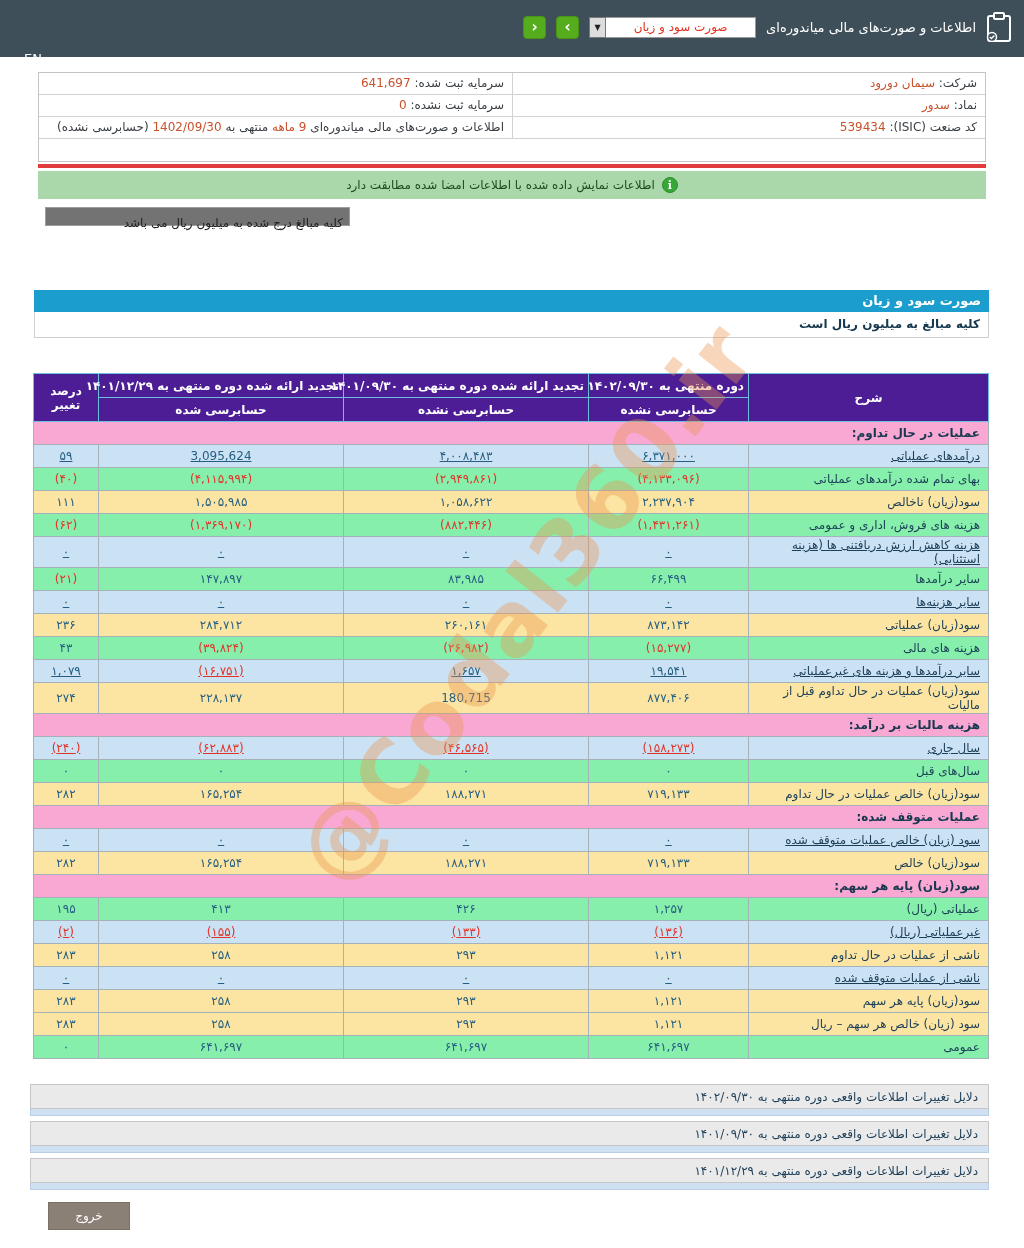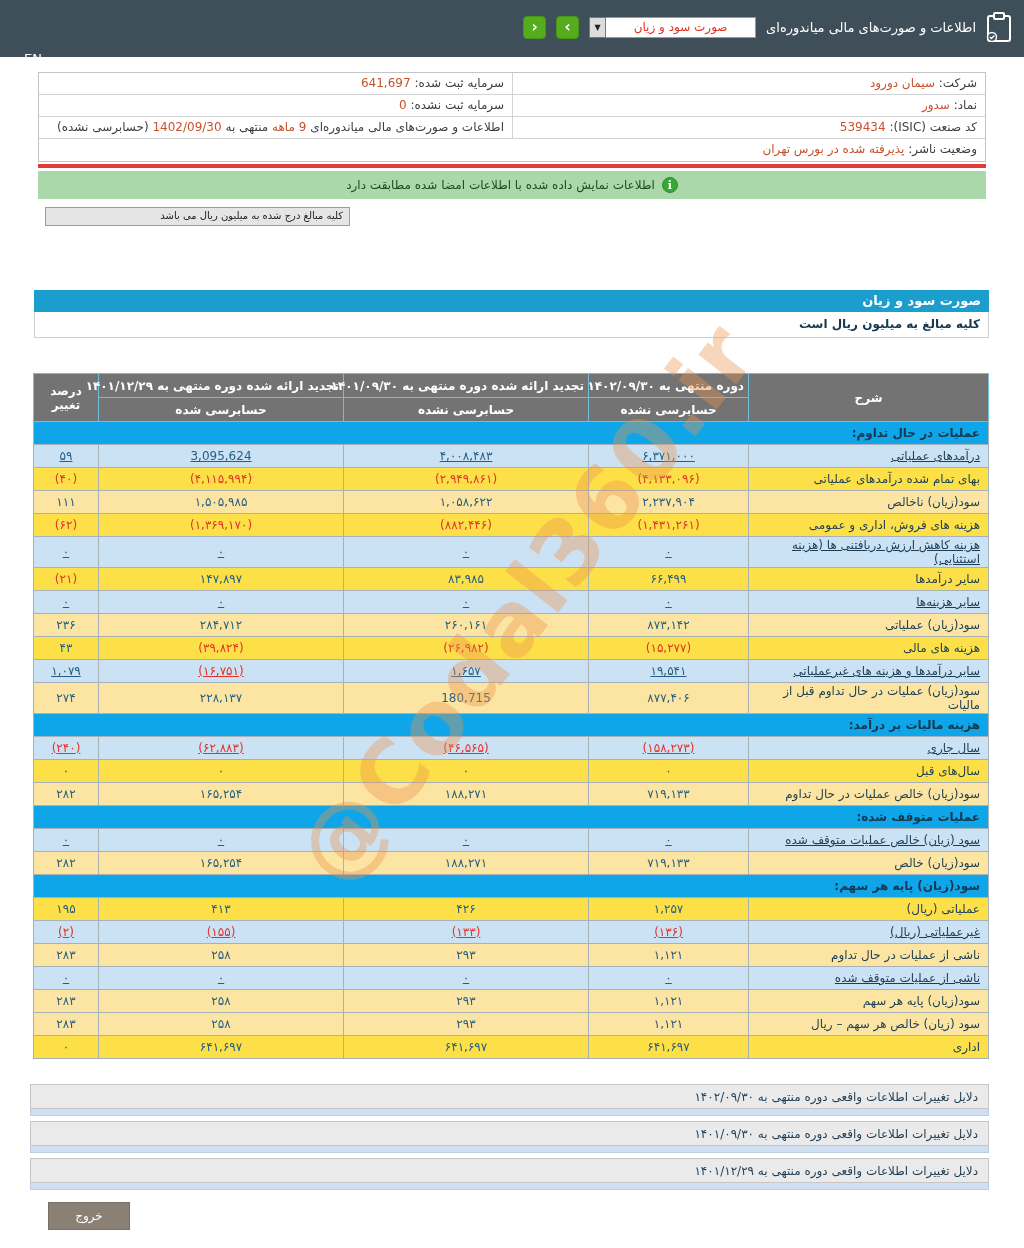--- a/index.html
+++ b/index.html
@@ -35,44 +35,44 @@
   .red-bar { margin:2px 38px 0 38px; height:4px; background:#e23b3b; }
 
   
   .banner { margin:3px 38px 0 38px; height:28px; background:#abd8ab; display:flex;
     align-items:center; justify-content:center; gap:7px; font-size:12px; color:#1d4c22; }
   .info-icon { width:16px; height:16px; border-radius:50%; background:#37a837; color:#fff;
     font-size:11px; font-weight:bold; display:flex; align-items:center; justify-content:center;
     border:1px solid #2c8c2c; font-family:"DejaVu Serif", serif; }
   .unit-box-wrap { direction:ltr; }
   .unit-box { margin:8px 0 0 45px; width:305px; height:19px; border:1px solid #9c9c9c;
-    background:#e5e5e5; font-size:10px; color:#222; text-align:right; padding:2px 6px 0 4px;
+    background:#737373; font-size:12px; color:#222; text-align:right; padding:8px 6px 0 4px;
     direction:rtl; white-space:nowrap; }
 
   
   .stmt-title { margin:64px 35px 0 34px; height:22px; background:#1b9ecd; color:#fff;
     font-size:13px; font-weight:bold; line-height:22px; padding-right:8px; }
   .stmt-note { margin:0 35px 0 34px; height:26px; background:#fff; border:1px solid #cfcfcf;
     border-top:none; font-size:12px; font-weight:bold; color:#17384f; line-height:25px;
     padding-right:8px; }
 
   
   .pl-table { margin:35px 35px 0 34px; width:955px; border-collapse:collapse;
     table-layout:fixed; font-size:12px; }
   .pl-table th, .pl-table td { border:1px solid #a6b2b9; }
-  .pl-table thead th { background:#737373; color:#fff; font-weight:bold;
+  .pl-table thead th { background:#4c1d95; color:#fff; font-weight:bold;
     border:1px solid #6cc0de; height:24px; padding:0 4px; }
   .pl-table thead .period-title { display:block; white-space:nowrap; overflow:visible;
     text-align:center; }
   .pl-table td { height:23px; padding:1px 4px; color:#255e82; text-align:center; }
   .pl-table td.lbl { text-align:right; padding-right:8px; color:#1c3e57; }
-  .pl-table td.section { background:#0ea5e9; color:#17384f; font-weight:bold;
+  .pl-table td.section { background:#f9a8d4; color:#17384f; font-weight:bold;
     text-align:right; padding-right:8px; }
   tr.bg-blue td { background:#cbe2f4;text-decoration:underline; }
-  tr.bg-white td { background:#fde047; }
+  tr.bg-white td { background:#86efac; }
   tr.bg-yellow td { background:#fce5a2; }
   td.neg { color:#e23327; }
 
   .watermark { position:absolute; top:560px; left:190px; width:660px; text-align:center;
     transform:rotate(-52deg); font-size:88px; font-weight:bold; letter-spacing:2px;
     color:rgba(233,148,80,0.38); direction:ltr; pointer-events:none; z-index:6;
     white-space:nowrap; }
 
   
   .accordions { margin:25px 35px 0 30px; }
@@ -115,21 +115,20 @@
     </div>
     <div class="info-row">
       <div class="info-cell right"><span class="label">نماد:</span> <span class="value">سدور</span> </div>
       <div class="info-cell"><span class="label">سرمایه ثبت نشده:</span> <span class="value">0</span> </div>
     </div>
     <div class="info-row">
       <div class="info-cell right"><span class="label">کد صنعت (ISIC):</span> <span class="value">539434</span> </div>
       <div class="info-cell"><span class="label">اطلاعات و صورت‌های مالی میاندوره‌ای</span> <span class="value">9 ماهه</span> <span class="label">منتهی به</span> <span class="value">1402/09/30</span> <span class="label">(حسابرسی نشده)</span> </div>
     </div>
     <div class="info-row">
-      <div class="info-cell"><span class="label">وضعیت ناشر:</span> <span class="value">پذیرفته شده در بورس تهران</span> </div>
     </div>
   </div>
 <div class="red-bar"></div>
 
 <div class="banner">
   <span class="info-icon">i</span>
   <span>اطلاعات نمایش داده شده با اطلاعات امضا شده مطابقت دارد</span>
 </div>
 <div class="unit-box-wrap">
   <div class="unit-box">کلیه مبالغ درج شده به میلیون ریال می باشد</div>
@@ -327,21 +326,21 @@
         <td>۲۸۳</td>
       </tr>
       <tr class="bg-yellow">
         <td class="lbl">سود (زیان) خالص هر سهم – ریال</td>
         <td>۱,۱۲۱</td>
         <td>۲۹۳</td>
         <td>۲۵۸</td>
         <td>۲۸۳</td>
       </tr>
       <tr class="bg-white">
-        <td class="lbl">اداری</td>
+        <td class="lbl">عمومی</td>
         <td>۶۴۱,۶۹۷</td>
         <td>۶۴۱,۶۹۷</td>
         <td>۶۴۱,۶۹۷</td>
         <td>۰</td>
       </tr>
     </tbody>
 </table>
 
 <div class="watermark">@Codal360.ir</div>
 

